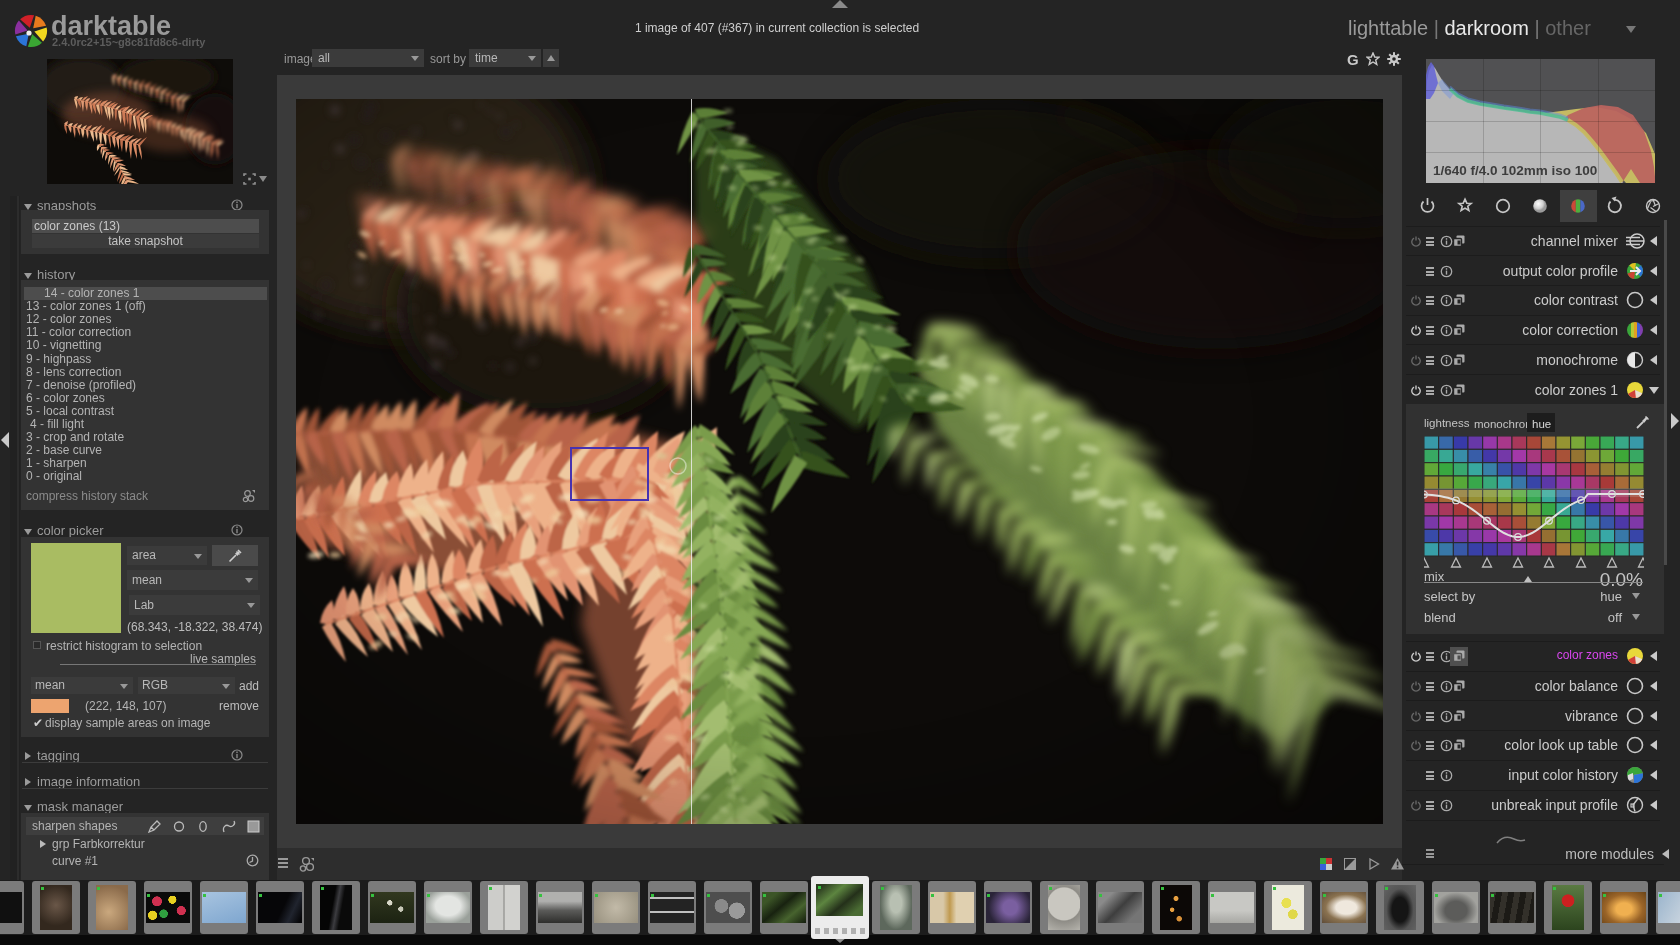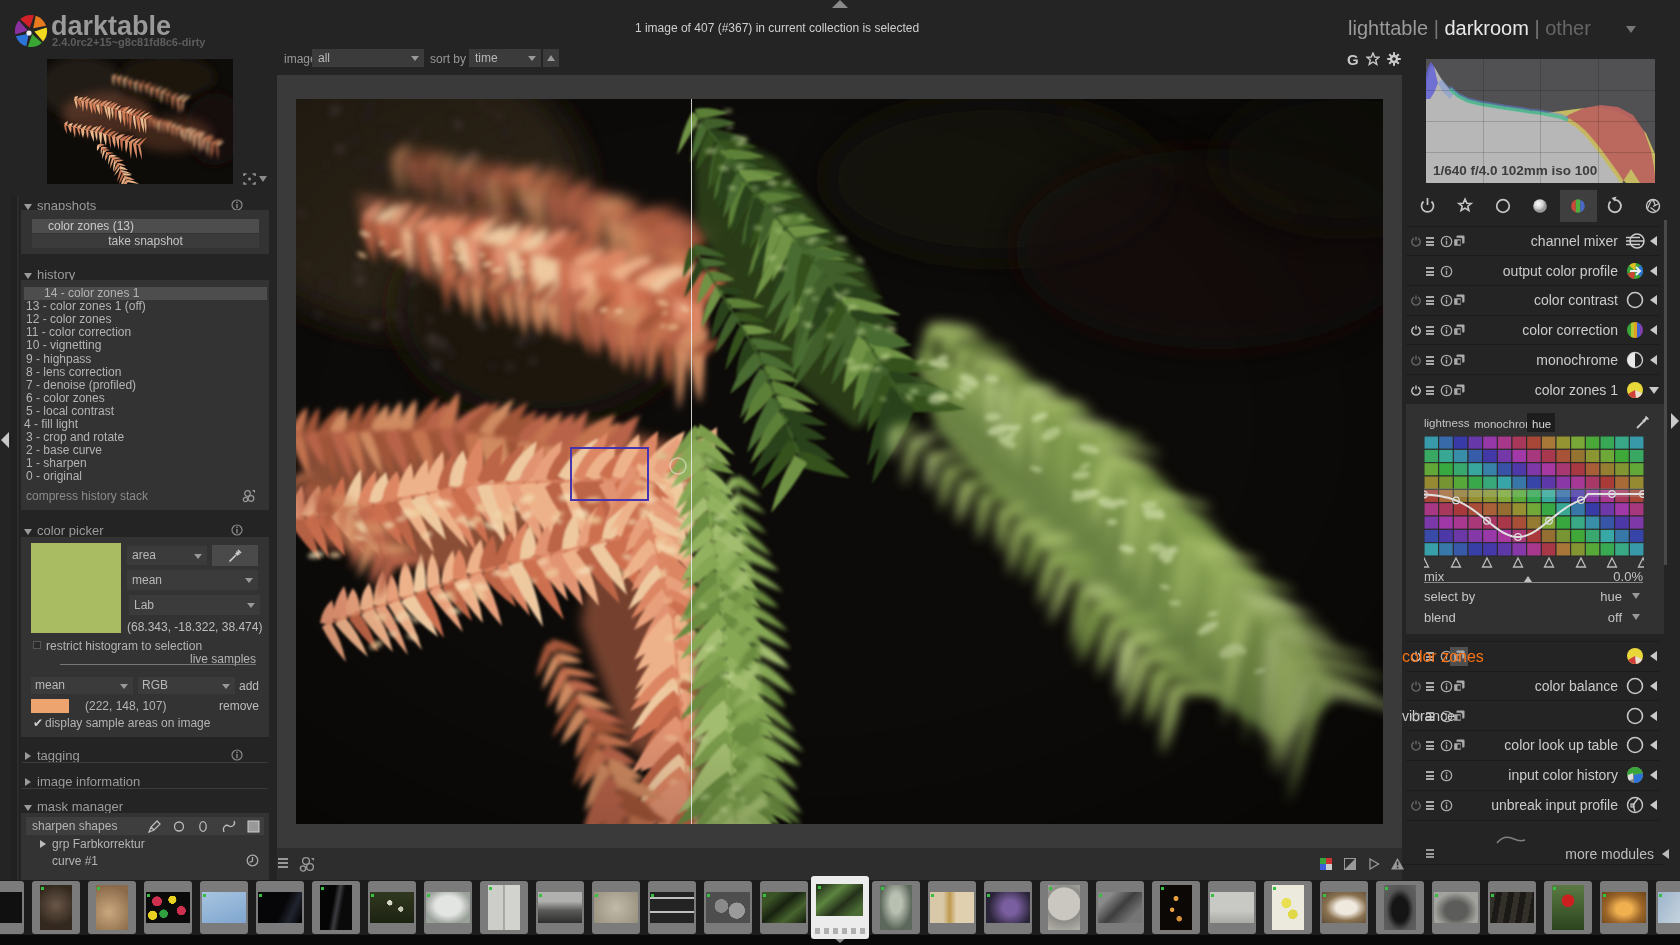--- a/index.html
+++ b/index.html
@@ -1385,36 +1385,36 @@
 <div class="abs" style="left:10px;top:196px;width:10px;height:684px;background:#212121"></div>
 <div class="abs" style="left:17px;top:196px;width:2px;height:684px;background:#2c2c2c"></div>
 <div class="abs" style="left:24px;top:204px;width:0;height:0;border-top:6px solid #9b9b9b;border-left:4.5px solid transparent;border-right:4.5px solid transparent"></div>
 <div class="hdr" style="left:37px;top:198px">snapshots</div>
 <svg class="abs" style="left:231px;top:199px" width="12" height="12" viewBox="0 0 12 12">
     <circle cx="6" cy="6" r="5" fill="none" stroke="#8a8a8a" stroke-width="1.2"></circle>
     <rect x="5.3" y="2.5" width="1.4" height="1.6" fill="#8a8a8a"></rect>
     <rect x="5.3" y="5" width="1.4" height="4.2" fill="#8a8a8a"></rect>
   </svg>
 <div class="box" style="left:21px;top:210px;width:248px;height:44px"></div>
-<div class="row" style="left:32px;top:219px;width:227px;height:14px;background:#4d4d4d;line-height:14px"><span style="margin-left:16px;color:#c9c9c9">color zones (13)</span></div>
+<div class="row" style="left:32px;top:219px;width:227px;height:14px;background:#4d4d4d;line-height:14px"><span style="margin-left:2px;color:#c9c9c9">color zones (13)</span></div>
 <div class="row" style="left:32px;top:234px;width:227px;height:14px;background:#3b3b3b;line-height:14px;text-align:center;color:#c4c4c4">take snapshot</div>
 <div class="abs" style="left:24px;top:273px;width:0;height:0;border-top:6px solid #9b9b9b;border-left:4.5px solid transparent;border-right:4.5px solid transparent"></div>
 <div class="hdr" style="left:37px;top:267px">history</div>
 <div class="box" style="left:21px;top:280px;width:248px;height:230px"></div>
 <div class="row" style="left:24px;top:287.0px;width:243px;height:13px;background:#4d4d4d;line-height:13px"><span style="margin-left:20px">14 - color zones 1</span></div>
 <div class="row" style="left:24px;top:300.1px;width:243px;height:13px;line-height:13px"><span style="margin-left:2px">13 - color zones 1 (off)</span></div>
 <div class="row" style="left:24px;top:313.2px;width:243px;height:13px;line-height:13px"><span style="margin-left:2px">12 - color zones</span></div>
 <div class="row" style="left:24px;top:326.3px;width:243px;height:13px;line-height:13px"><span style="margin-left:2px">11 - color correction</span></div>
 <div class="row" style="left:24px;top:339.4px;width:243px;height:13px;line-height:13px"><span style="margin-left:2px">10 - vignetting</span></div>
 <div class="row" style="left:24px;top:352.5px;width:243px;height:13px;line-height:13px"><span style="margin-left:2px">9 - highpass</span></div>
 <div class="row" style="left:24px;top:365.6px;width:243px;height:13px;line-height:13px"><span style="margin-left:2px">8 - lens correction</span></div>
 <div class="row" style="left:24px;top:378.7px;width:243px;height:13px;line-height:13px"><span style="margin-left:2px">7 - denoise (profiled)</span></div>
 <div class="row" style="left:24px;top:391.8px;width:243px;height:13px;line-height:13px"><span style="margin-left:2px">6 - color zones</span></div>
 <div class="row" style="left:24px;top:404.9px;width:243px;height:13px;line-height:13px"><span style="margin-left:2px">5 - local contrast</span></div>
-<div class="row" style="left:24px;top:418.0px;width:243px;height:13px;line-height:13px"><span style="margin-left:0">4 - fill light</span></div>
+<div class="row" style="left:24px;top:418.0px;width:243px;height:13px;line-height:13px"><span style="margin-left:6px">4 - fill light</span></div>
 <div class="row" style="left:24px;top:431.1px;width:243px;height:13px;line-height:13px"><span style="margin-left:2px">3 - crop and rotate</span></div>
 <div class="row" style="left:24px;top:444.2px;width:243px;height:13px;line-height:13px"><span style="margin-left:2px">2 - base curve</span></div>
 <div class="row" style="left:24px;top:457.3px;width:243px;height:13px;line-height:13px"><span style="margin-left:2px">1 - sharpen</span></div>
 <div class="row" style="left:24px;top:470.4px;width:243px;height:13px;line-height:13px"><span style="margin-left:2px">0 - original</span></div>
 <div class="row" style="left:26px;top:489px;color:#8b8b8b">compress history stack</div>
 <svg class="abs" style="left:242px;top:489px" width="14" height="14" viewBox="0 0 14 14">
     <circle cx="5.5" cy="4.5" r="2.8" fill="none" stroke="#9a9a9a" stroke-width="1.2"></circle>
     <circle cx="9" cy="9.5" r="2.8" fill="none" stroke="#9a9a9a" stroke-width="1.2"></circle>
     <circle cx="3.5" cy="10.5" r="2.2" fill="none" stroke="#9a9a9a" stroke-width="1.2"></circle>
     <path d="M10 1 l3 3 v-3 z" fill="#9a9a9a"></path>
@@ -1854,21 +1854,21 @@
     <path d="M0 122 l4.5 9 h-9 Z" fill="none" stroke="#bbb" stroke-width="1.3"></path>
     <path d="M32 122 l4.5 9 h-9 Z" fill="none" stroke="#bbb" stroke-width="1.3"></path>
     <path d="M63 122 l4.5 9 h-9 Z" fill="none" stroke="#bbb" stroke-width="1.3"></path>
     <path d="M94 122 l4.5 9 h-9 Z" fill="none" stroke="#bbb" stroke-width="1.3"></path>
     <path d="M125 122 l4.5 9 h-9 Z" fill="none" stroke="#bbb" stroke-width="1.3"></path>
     <path d="M157 122 l4.5 9 h-9 Z" fill="none" stroke="#bbb" stroke-width="1.3"></path>
     <path d="M188 122 l4.5 9 h-9 Z" fill="none" stroke="#bbb" stroke-width="1.3"></path>
     <path d="M219 122 l4.5 9 h-9 Z" fill="none" stroke="#bbb" stroke-width="1.3"></path>
   </svg>
 <div class="abs" style="left:1424px;top:569px;font-size:13px;color:#c4c4c4">mix</div>
-<div class="abs" style="left:1597px;top:569px;width:46px;text-align:right;font-size:13px;color:#c4c4c4">0.0%</div>
+<div class="abs" style="left:1597px;top:569px;width:46px;text-align:right;font-size:19px;color:#c4c4c4">0.0%</div>
 <div class="abs" style="left:1424px;top:582px;width:219px;height:1px;background:#888"></div>
 <div class="abs" style="left:1524px;top:576px;width:0;height:0;border-bottom:6px solid #c0c0c0;border-left:4.5px solid transparent;border-right:4.5px solid transparent"></div>
 <div class="abs" style="left:1424px;top:589px;font-size:13px;color:#c4c4c4">select by</div>
 <div class="abs" style="left:1560px;top:589px;width:62px;text-align:right;font-size:13px;color:#c4c4c4">hue</div>
 <div class="abs" style="left:1632px;top:593px;width:0;height:0;border-top:6px solid #999;border-left:4px solid transparent;border-right:4px solid transparent"></div>
 <div class="abs" style="left:1424px;top:610px;font-size:13px;color:#c4c4c4">blend</div>
 <div class="abs" style="left:1560px;top:610px;width:62px;text-align:right;font-size:13px;color:#c4c4c4">off</div>
 <div class="abs" style="left:1632px;top:614px;width:0;height:0;border-top:6px solid #999;border-left:4px solid transparent;border-right:4px solid transparent"></div>
 <div class="sep" style="top:641px"></div>
 <svg class="abs" style="left:1411px;top:651px" width="10" height="11" viewBox="0 0 10 11">
@@ -1882,21 +1882,21 @@
     <circle cx="6.5" cy="6.5" r="5.2" fill="none" stroke="#aaa" stroke-width="1.3"></circle>
     <rect x="5.8" y="3.2" width="1.4" height="1.5" fill="#aaa"></rect>
     <rect x="5.8" y="5.6" width="1.4" height="4" fill="#aaa"></rect>
   </svg>
 <div class="abs" style="left:1450px;top:647px;width:18px;height:19px;background:#4f4f4f"></div>
 <svg class="abs" style="left:1453px;top:650px" width="12" height="12" viewBox="0 0 12 12">
     <rect x="3.5" y="0.5" width="8" height="8" rx="1" fill="#aaa"></rect>
     <rect x="0.5" y="3.5" width="8" height="8" rx="1" fill="#aaa" stroke="#4f4f4f" stroke-width="1.4"></rect>
     <rect x="4.5" y="5.5" width="3" height="4" fill="#4f4f4f"></rect>
   </svg>
-<div class="abs" style="left:1402px;top:648px;width:216px;text-align:left;font-size:16px;color:#f97316">color zones</div>
+<div class="abs" style="left:1402px;top:648px;width:216px;text-align:right;font-size:12px;color:#d946ef">color zones</div>
 <div class="abs" style="left:1626px;top:647px;width:18px;height:18px"><svg width="18" height="18" viewBox="0 0 18 18">
       <clipPath id="czp">
         <circle cx="9" cy="9" r="8"></circle>
       </clipPath>
       <g clip-path="url(#czp)">
         <rect width="18" height="18" fill="#e8d83a"></rect>
         <path d="M9 9 L0 14 V18 H18 V14 Z" fill="#d04038"></path>
         <path d="M9 9 L18 13 V18 H10 Z" fill="#e8e0d0"></path>
       </g>
     </svg></div>
@@ -1935,21 +1935,21 @@
 <svg class="abs" style="left:1440px;top:710px" width="13" height="13" viewBox="0 0 13 13">
     <circle cx="6.5" cy="6.5" r="5.2" fill="none" stroke="#aaa" stroke-width="1.3"></circle>
     <rect x="5.8" y="3.2" width="1.4" height="1.5" fill="#aaa"></rect>
     <rect x="5.8" y="5.6" width="1.4" height="4" fill="#aaa"></rect>
   </svg>
 <svg class="abs" style="left:1453px;top:710px" width="12" height="12" viewBox="0 0 12 12">
     <rect x="3.5" y="0.5" width="8" height="8" rx="1" fill="#aaa"></rect>
     <rect x="0.5" y="3.5" width="8" height="8" rx="1" fill="#aaa" stroke="#242424" stroke-width="1.4"></rect>
     <rect x="4.5" y="5.5" width="3" height="4" fill="#242424"></rect>
   </svg>
-<div class="abs" style="left:1402px;top:708px;width:216px;font-size:14px;color:#cbcbcb">vibrance</div>
+<div class="abs" style="left:1402px;top:708px;width:216px;text-align:right;font-size:14px;color:#cbcbcb">vibrance</div>
 <div class="abs" style="left:1626px;top:707px;width:18px;height:18px"><svg width="18" height="18" viewBox="0 0 18 18">
       <circle cx="9" cy="9" r="7.5" fill="none" stroke="#c9c9c9" stroke-width="1.6"></circle>
     </svg></div>
 <div class="abs" style="left:1650px;top:711px;width:0;height:0;border-right:7px solid #c9c9c9;border-top:5px solid transparent;border-bottom:5px solid transparent"></div>
 <div class="sep" style="top:730px"></div>
 <svg class="abs" style="left:1411px;top:740px" width="10" height="11" viewBox="0 0 10 11">
     <path d="M3 2.2 A4.2 4.2 0 1 0 7 2.2" fill="none" stroke="#666" stroke-width="1.4"></path>
     <path d="M5 0.5 V4.5" stroke="#666" stroke-width="1.4"></path>
   </svg>
 <div class="abs" style="left:1426px;top:741px;width:8px;height:9px;border-top:2px solid #aaa;border-bottom:2px solid #aaa">

